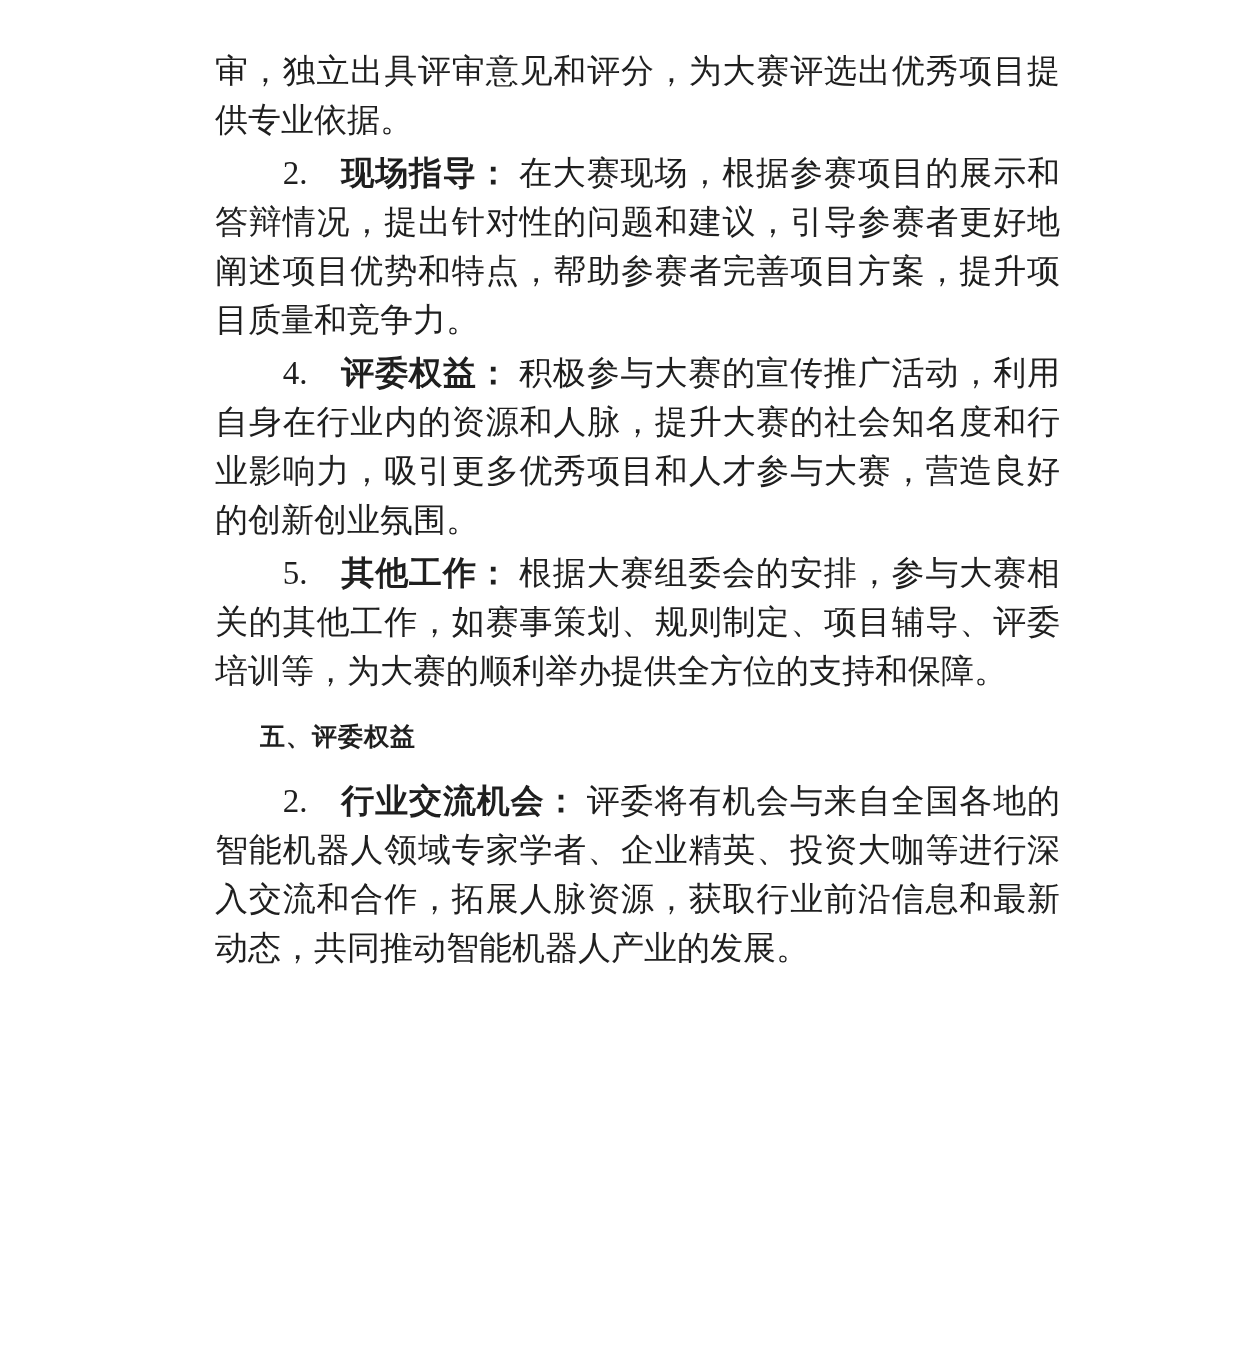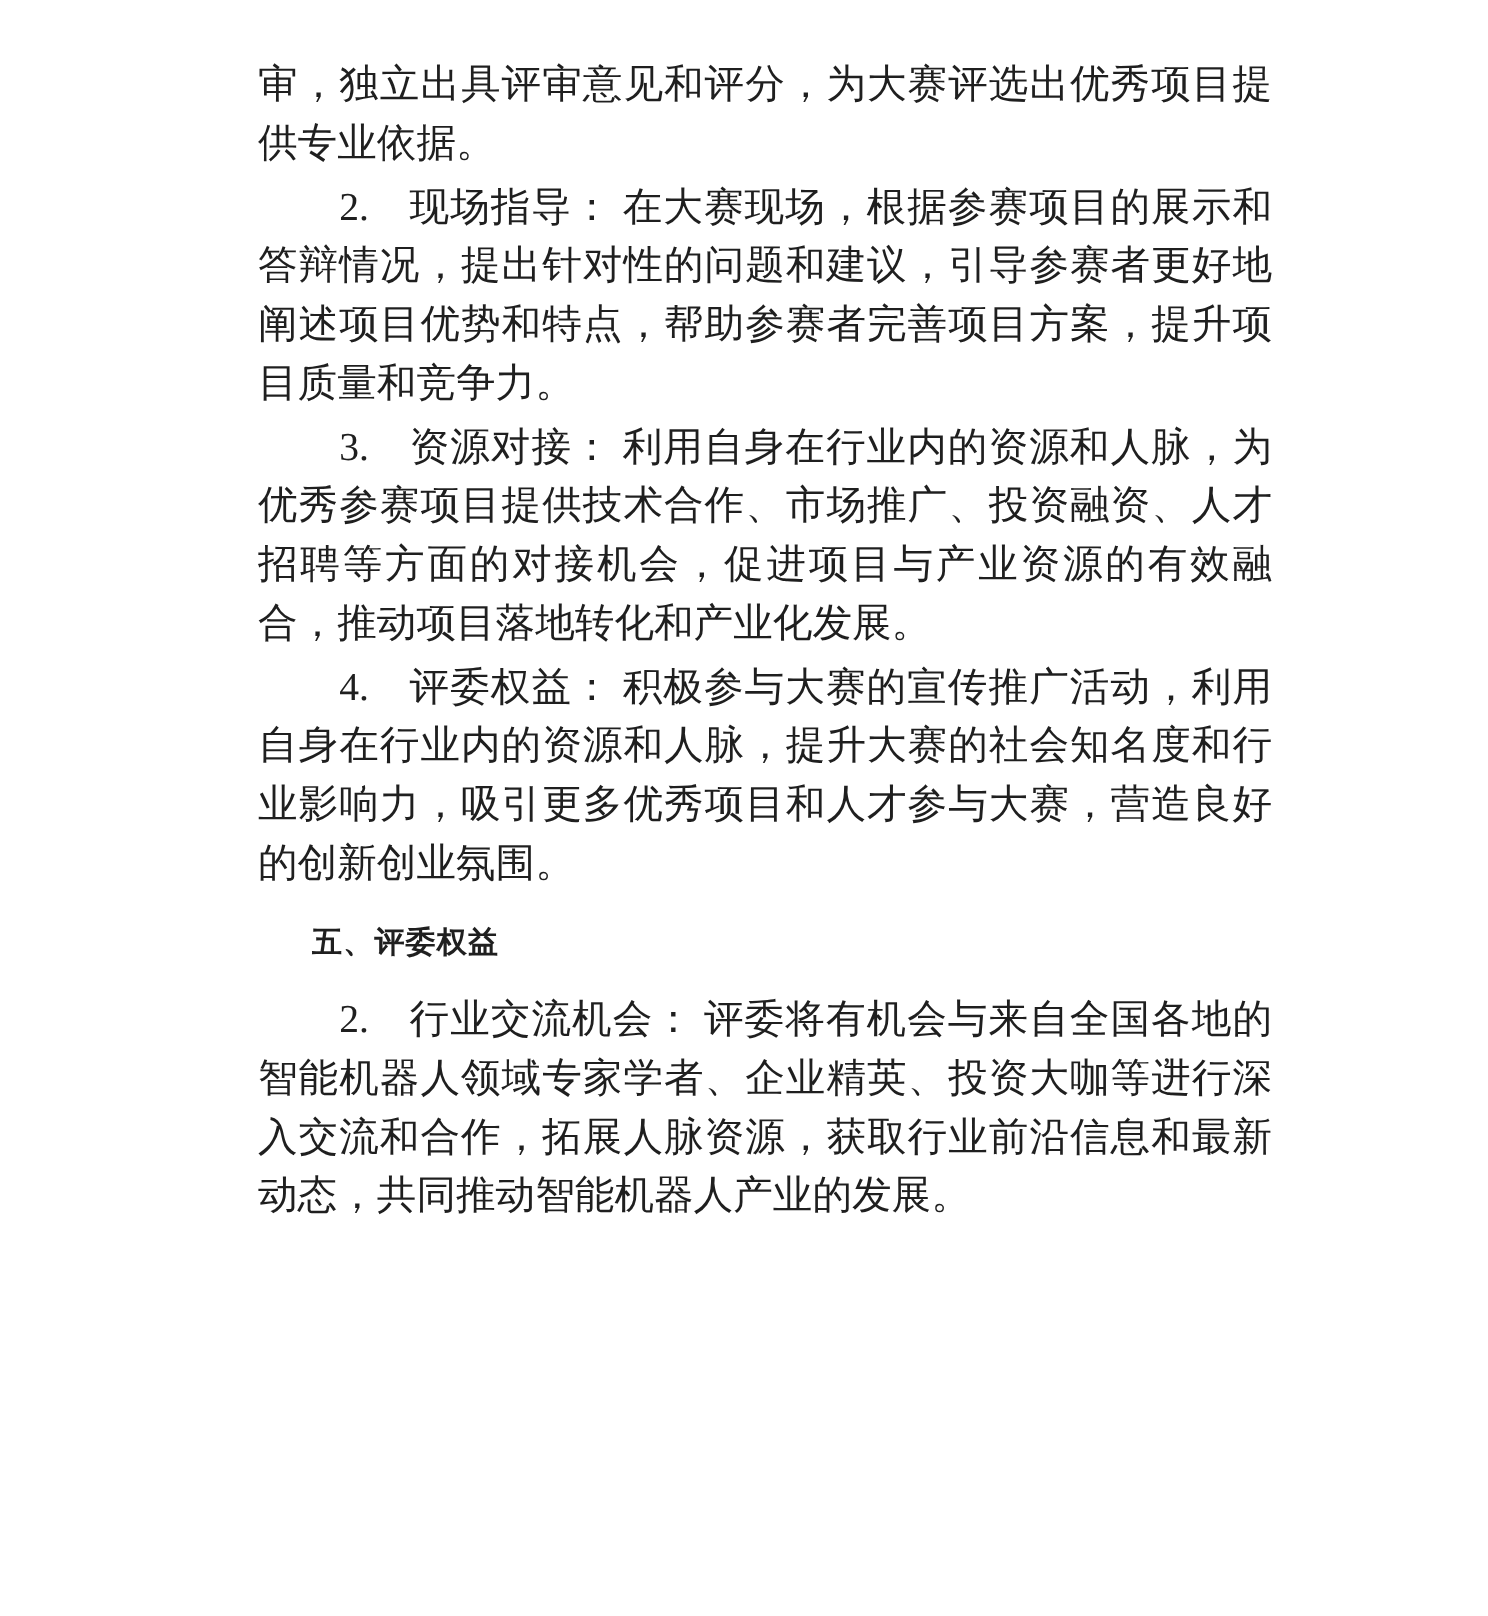--- a/index.html
+++ b/index.html
@@ -33,21 +33,21 @@
   .para {
     margin: 0 0 4px 0;
   }
   .indent {
     text-indent: 2.05em;
   }
   .num {
     margin-right: 1.0em;
   }
   .label {
-    font-weight: 400;
+    font-weight: 700;
     margin-right: 0.25em;
   }
   .heading {
     font-family: "Liberation Sans", "DejaVu Sans", sans-serif;
     font-weight: 700;
     font-size: 25px;
     line-height: 49px;
     margin: 16px 0 16px 0;
     text-indent: 1.8em;
     letter-spacing: 1px;
@@ -65,24 +65,24 @@
 </head>
 <body>
 
 <div class="page">
   <div class="content">
 
     <p class="para">审，独立出具评审意见和评分，为大赛评选出优秀项目提供专业依据。</p>
 
     <p class="para indent"><span class="num">2.</span><span class="label">现场指导：</span><span>在大赛现场，根据参赛项目的展示和答辩情况，提出针对性的问题和建议，引导参赛者更好地阐述项目优势和特点，帮助参赛者完善项目方案，提升项目质量和竞争力。</span></p>
 
-    <p class="para indent"><span class="num">3.</span><span class="label">资源对接：</span><span>利用自身在行业内的资源和人脉，为优秀参赛项目提供技术合作、市场推广、投资融资、人才招聘等方面的对接机会，促进项目与产业资源的有效融合，推动项目落地转化和产业化发展。</span></p>
 
     <p class="para indent"><span class="num">4.</span><span class="label">评委权益：</span><span>积极参与大赛的宣传推广活动，利用自身在行业内的资源和人脉，提升大赛的社会知名度和行业影响力，吸引更多优秀项目和人才参与大赛，营造良好的创新创业氛围。</span></p>
 
+    <p class="para indent"><span class="num">5.</span><span class="label">其他工作：</span><span>根据大赛组委会的安排，参与大赛相关的其他工作，如赛事策划、规则制定、项目辅导、评委培训等，为大赛的顺利举办提供全方位的支持和保障。</span></p>
 
     <h2 class="heading">五、评委权益</h2>
 
 
     <p class="para indent"><span class="num">2.</span><span class="label">行业交流机会：</span><span>评委将有机会与来自全国各地的智能机器人领域专家学者、企业精英、投资大咖等进行深入交流和合作，拓展人脉资源，获取行业前沿信息和最新动态，共同推动智能机器人产业的发展。</span></p>
 
   </div>
 
   <span class="stray">’</span>
 </div>

